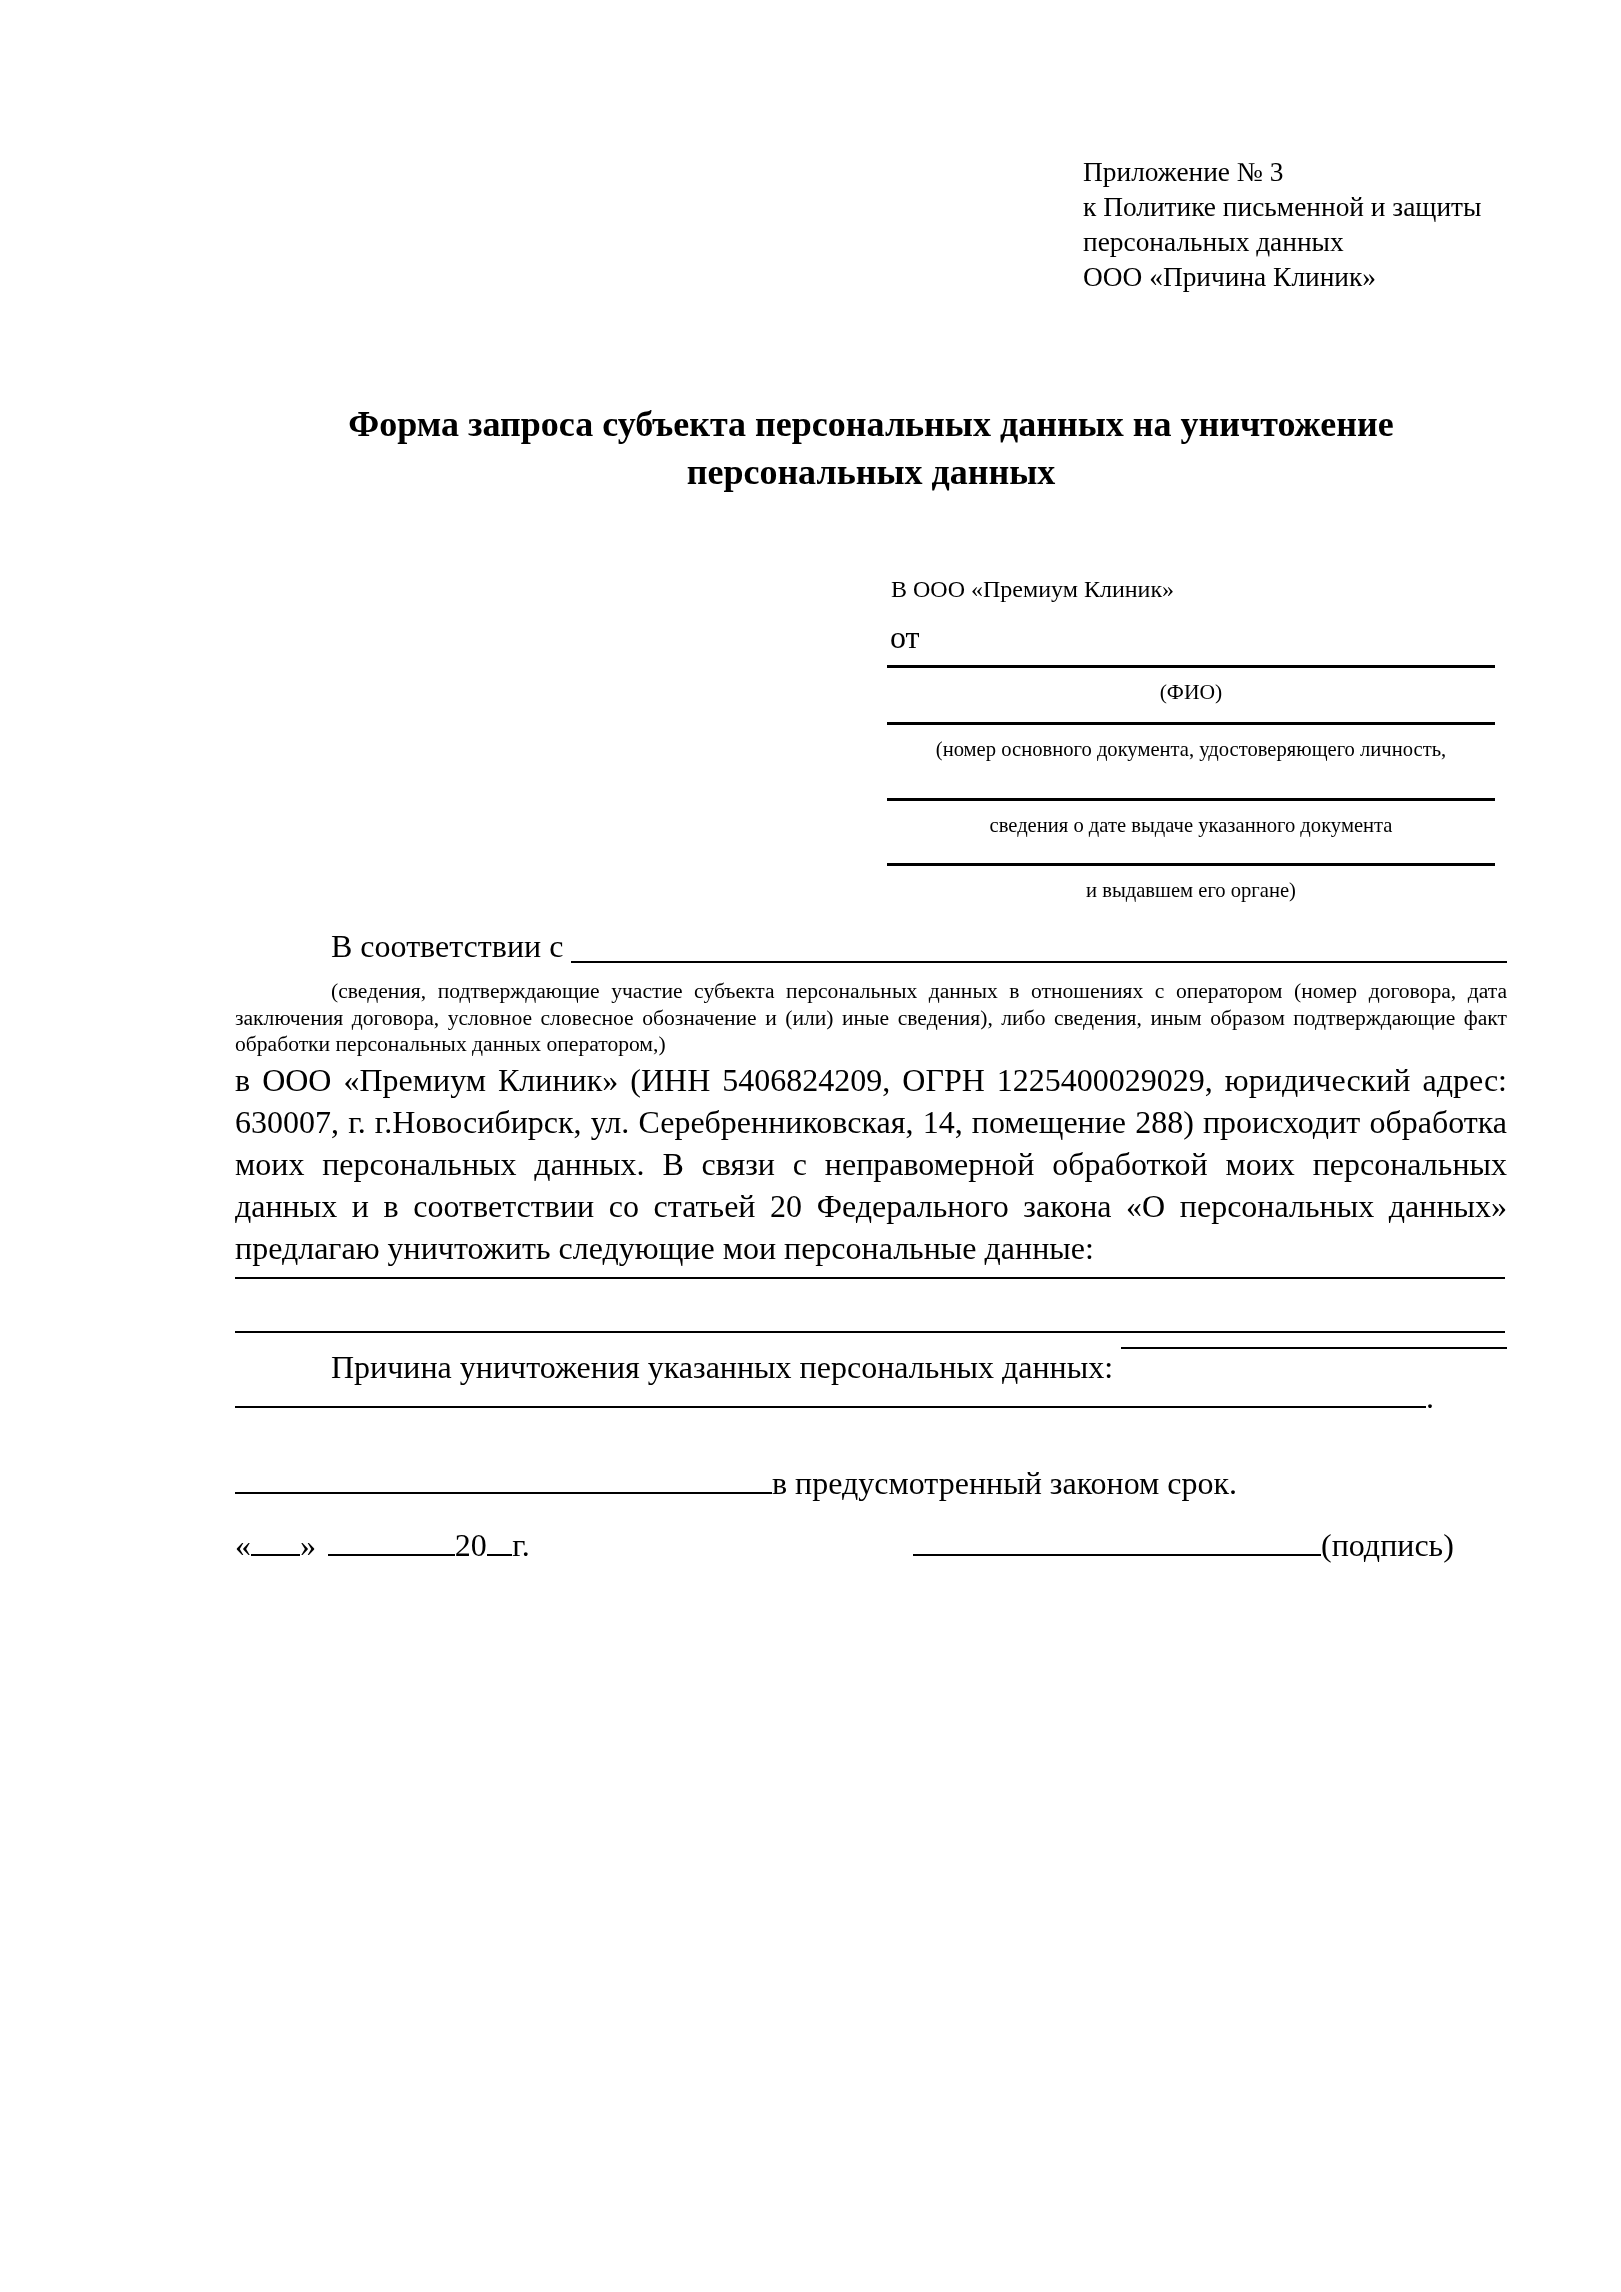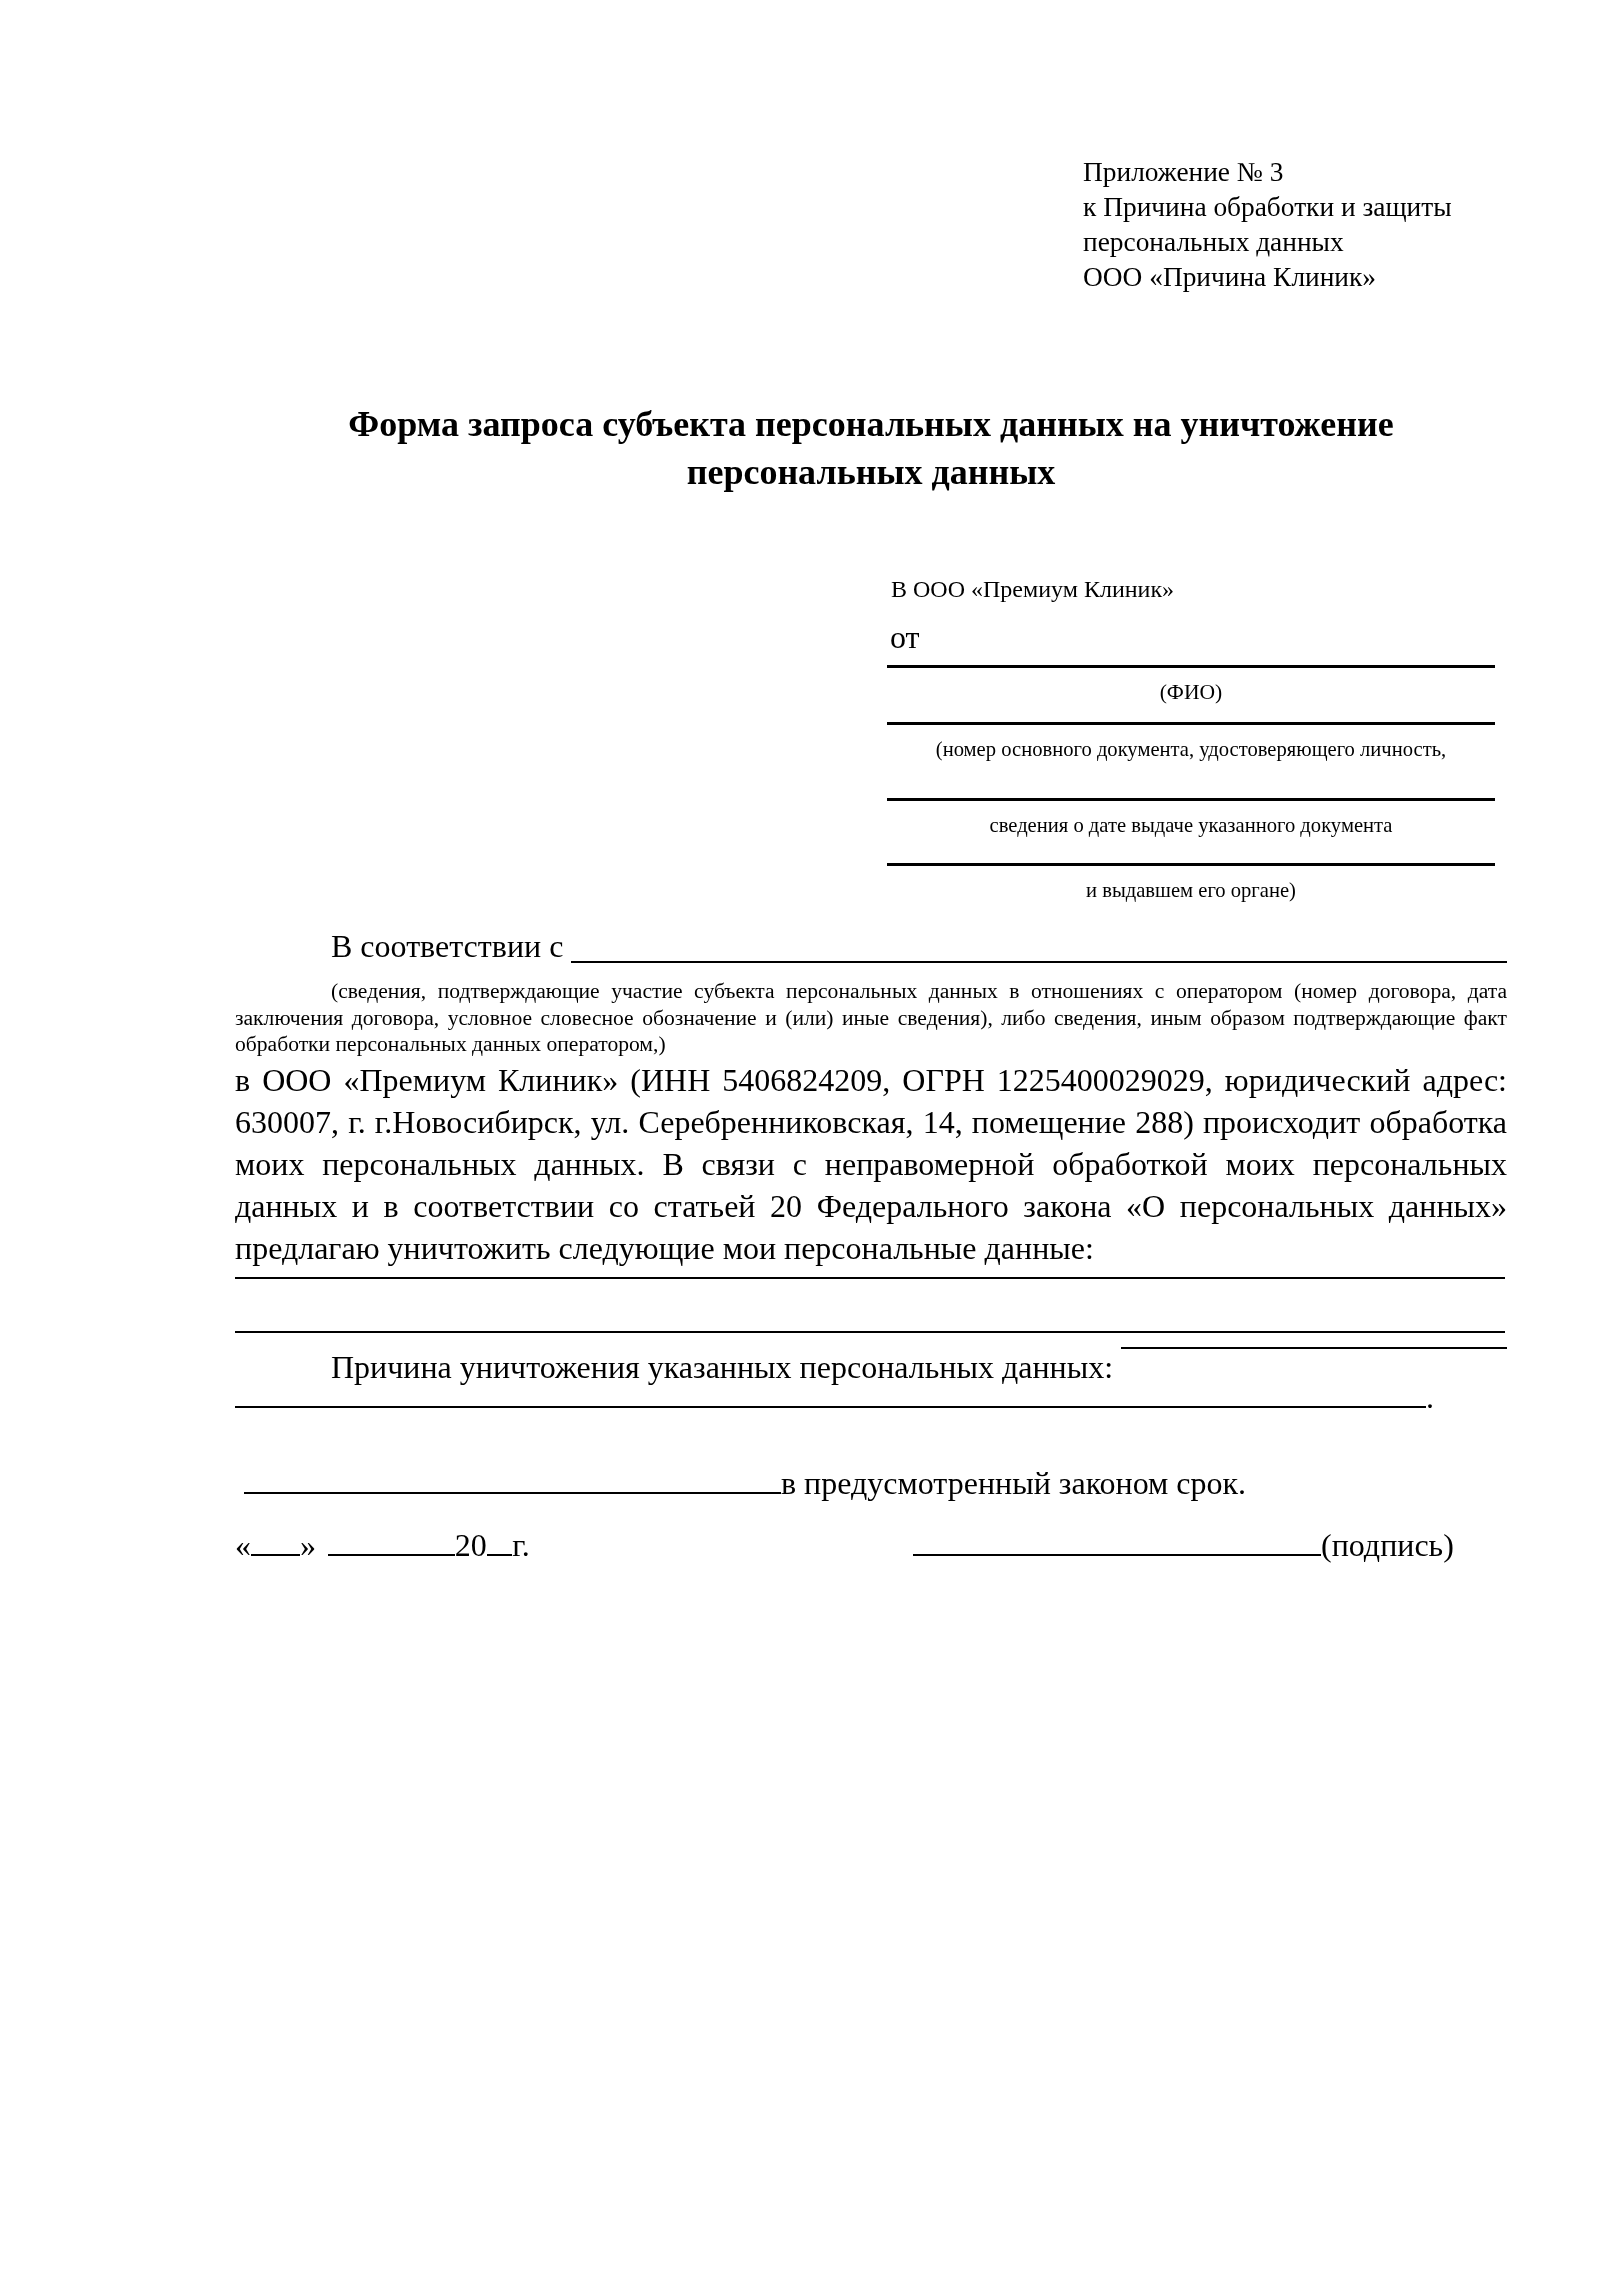--- a/index.html
+++ b/index.html
@@ -135,21 +135,21 @@
     top: 1421px;
     width: 1272px;
     font-size: 32px;
     line-height: 42px;
     text-align: justify;
     text-align-last: justify;
     text-indent: 96px;
   }
   .answer-tail-row {
     position: absolute;
-    left: 244px;
+    left: 235px;
     top: 1460px;
     width: 1272px;
     font-size: 32px;
     line-height: 42px;
     white-space: nowrap;
   }
   .answer-tail-row .blank-span { width: 537px; }
 
   .date-row {
     position: absolute;
@@ -173,21 +173,21 @@
   }
   .signature-row .blank-span { width: 408px; }
 </style>
 </head>
 <body>
 
 <div class="page">
 
   <div class="appendix-note">
     <div>Приложение № 3</div>
-    <div>к Причина обработки и защиты</div>
+    <div>к Политике письменной и защиты</div>
     <div>персональных данных</div>
     <div>ООО «Причина Клиник»</div>
   </div>
 
   <div class="doc-title">
     <div class="inner">Форма запроса субъекта персональных данных на уничтожение персональных данных</div>
   </div>
 
   <div class="addr-to">В ООО «Премиум Клиник»</div>
   <div class="addr-from">от</div>

